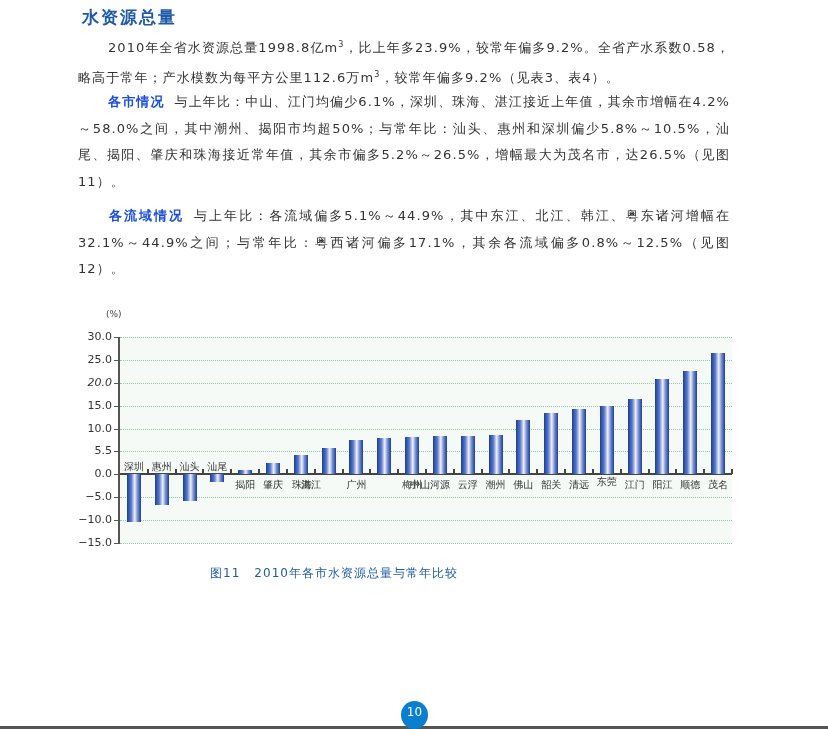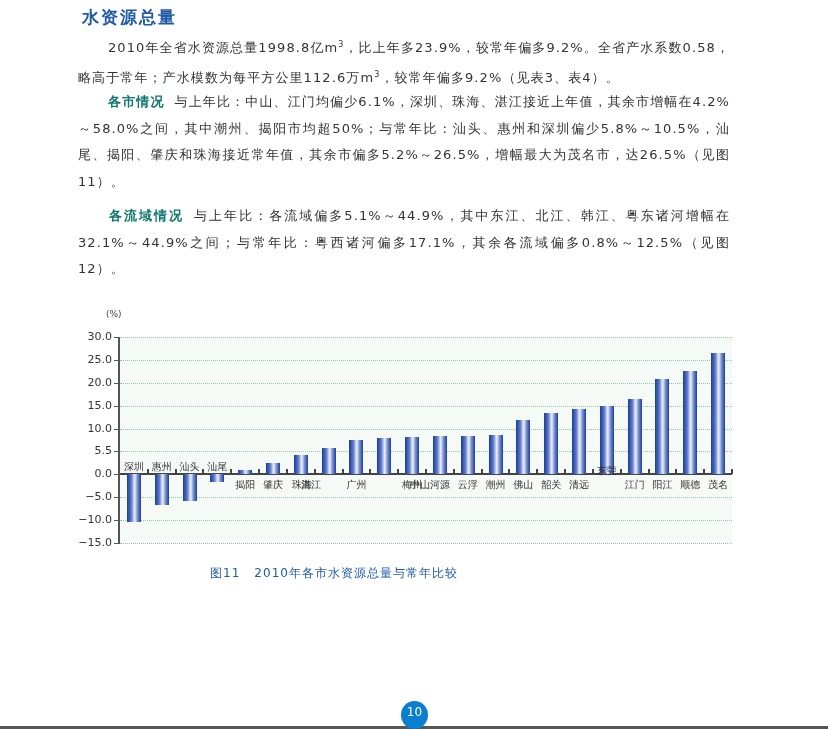--- a/index.html
+++ b/index.html
@@ -1,20 +1,20 @@
 <!DOCTYPE html>
 <html><head>
 <meta charset="utf-8">
 <style>
   html, body { margin:0; padding:0; }
   body { width:828px; height:729px; background:#ffffff; position:relative; overflow:hidden;
          font-family:"DejaVu Sans", "Liberation Sans", sans-serif; color:#333; }
   .section-title { position:absolute; left:82px; top:6px; font-size:17px; font-weight:bold; color:#1f5aa6; letter-spacing:2px; }
   .para { position:absolute; left:78px; width:652px; font-size:13px; line-height:26.5px; color:#333; letter-spacing:1.1px; text-align:justify; }
-  .para .lead { color:#0f766e; font-weight:bold; margin-right:10px; }
+  .para .lead { color:#1d4ed8; font-weight:bold; margin-right:10px; }
   .para .indent { display:inline-block; width:30px; }
   sup { font-size:8px; }
   #p1 { top:32px; }
   #p2 { top:89px; }
   #p3 { top:203px; }
 
   .chart { position:absolute; left:78px; top:305px; width:660px; height:245px; }
   .plot { position:absolute; left:40px; top:32px; width:612px; height:206px; background:#f5faf7; border-left:2px solid #555; }
   .unit { position:absolute; left:28px; top:4px; font-size:9px; color:#444; }
   .ytick { position:absolute; left:0; width:34px; text-align:right; font-size:11px; color:#333; }
@@ -40,21 +40,21 @@
 
 <div class="para" id="p2"><span class="indent"></span><span class="lead">各市情况</span><span>与上年比：中山、江门均偏少6.1%，深圳、珠海、湛江接近上年值，其余市增幅在4.2%～58.0%之间，其中潮州、揭阳市均超50%；与常年比：汕头、惠州和深圳偏少5.8%～10.5%，汕尾、揭阳、肇庆和珠海接近常年值，其余市偏多5.2%～26.5%，增幅最大为茂名市，达26.5%（见图11）。</span></div>
 
 <div class="para" id="p3"><span class="indent"></span><span class="lead">各流域情况</span><span>与上年比：各流域偏多5.1%～44.9%，其中东江、北江、韩江、粤东诸河增幅在32.1%～44.9%之间；与常年比：粤西诸河偏多17.1%，其余各流域偏多0.8%～12.5%（见图12）。</span></div>
 
 <div class="chart">
   <div class="unit">(%)</div>
   <div id="yticks">
       <div class="ytick" style="top: 25px;">30.0</div>
       <div class="ytick" style="top: 47.8889px;">25.0</div>
-      <div class="ytick" style="top: 70.7778px;">20.0</div>
+      <div class="ytick" style="top: 70.7778px; font-style: italic;">20.0</div>
       <div class="ytick" style="top: 93.6667px;">15.0</div>
       <div class="ytick" style="top: 116.556px;">10.0</div>
       <div class="ytick" style="top: 139.444px;">5.5</div>
       <div class="ytick" style="top: 162.333px;">0.0</div>
       <div class="ytick" style="top: 185.222px;">−5.0</div>
       <div class="ytick" style="top: 208.111px;">−10.0</div>
       <div class="ytick" style="top: 231px;">−15.0</div>
     </div>
   <div class="plot" id="plot">
       <div class="ytickmark" style="top: 0px;"></div>
@@ -123,21 +123,21 @@
       <div class="xtick" style="left: 416.273px; top: 132.333px;"></div>
       <div class="xlabel" style="left: 389.364px; top: 141.333px;">佛山</div>
       <div class="bar" style="left: 424.182px; top: 75.9911px; height: 61.3422px;"></div>
       <div class="xtick" style="left: 444.091px; top: 132.333px;"></div>
       <div class="xlabel" style="left: 417.182px; top: 141.333px;">韶关</div>
       <div class="bar" style="left: 452px; top: 72.3289px; height: 65.0044px;"></div>
       <div class="xtick" style="left: 471.909px; top: 132.333px;"></div>
       <div class="xlabel" style="left: 445px; top: 141.333px;">清远</div>
       <div class="bar" style="left: 479.818px; top: 69.1244px; height: 68.2089px;"></div>
       <div class="xtick" style="left: 499.727px; top: 132.333px;"></div>
-      <div class="xlabel" style="left: 472.818px; top: 127px;">东莞</div>
+      <div class="xlabel" style="left: 472.818px; top: 138px;">东莞</div>
       <div class="bar" style="left: 507.636px; top: 62.2578px; height: 75.0756px;"></div>
       <div class="xtick" style="left: 527.545px; top: 132.333px;"></div>
       <div class="xlabel" style="left: 500.636px; top: 141.333px;">江门</div>
       <div class="bar" style="left: 535.455px; top: 42.1156px; height: 95.2178px;"></div>
       <div class="xtick" style="left: 555.364px; top: 132.333px;"></div>
       <div class="xlabel" style="left: 528.455px; top: 141.333px;">阳江</div>
       <div class="bar" style="left: 563.273px; top: 34.3333px; height: 103px;"></div>
       <div class="xtick" style="left: 583.182px; top: 132.333px;"></div>
       <div class="xlabel" style="left: 556.273px; top: 141.333px;">顺德</div>
       <div class="bar" style="left: 591.091px; top: 16.0222px; height: 121.311px;"></div>

